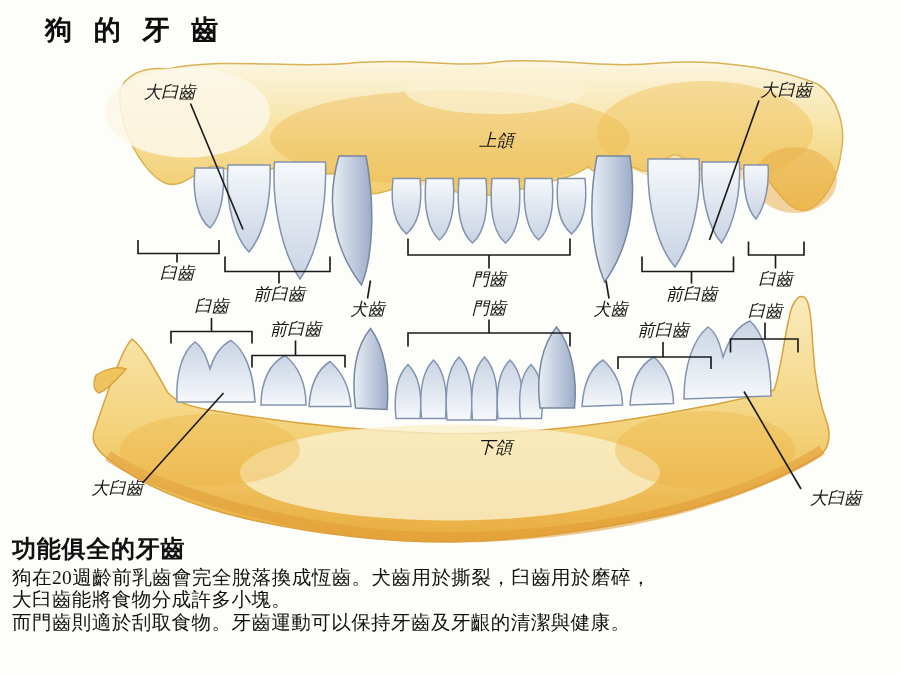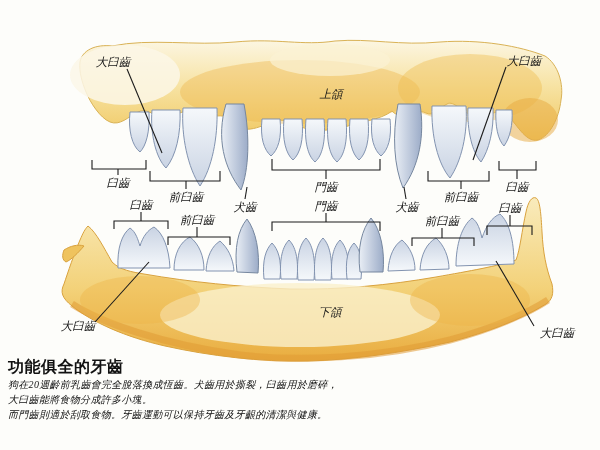--- a/index.html
+++ b/index.html
@@ -14,27 +14,28 @@
     position:absolute;left:30px;top:8px;margin:0;
     font-size:18px;font-weight:bold;letter-spacing:5px;color:#0d0d0d;
   }
   svg.illus{position:absolute;left:0;top:0;}
   .lbl{
     position:absolute;font-size:11.5px;line-height:12px;white-space:nowrap;
     transform:translateX(-50%);color:#151515;font-style:italic;
   }
   .caption{position:absolute;left:8px;top:359px;width:560px;}
   .caption h2{margin:0 0 3px 0;font-size:16px;line-height:15px;font-weight:bold;letter-spacing:.5px;}
-  .caption p{margin:0;font-size:10px;line-height:15px;letter-spacing:.3px;font-style:italic;}
+  .caption p{margin:0;font-size:13px;line-height:15px;letter-spacing:.3px;}
 </style>
 </head>
 <body>
 
 <div class="stage">
 
+  <h1 class="page-title">狗 的 牙 齒</h1>
 
   <svg class="illus" width="600" height="450" viewBox="0 0 600 450">
     <defs>
       <linearGradient id="boneG" x1="0" y1="0" x2="0" y2="1">
         <stop offset="0" stop-color="#FCF6E2"></stop>
         <stop offset="0.45" stop-color="#F7E3A4"></stop>
         <stop offset="1" stop-color="#F0C75F"></stop>
       </linearGradient>
       <linearGradient id="mandG" x1="0" y1="0" x2="0" y2="1">
         <stop offset="0" stop-color="#F9EBBC"></stop>
@@ -156,21 +157,21 @@
   <div class="lbl" style="left:245px;top:201px">犬齒</div>
   <div class="lbl" style="left:326px;top:181px">門齒</div>
   <div class="lbl" style="left:326px;top:200px">門齒</div>
   <div class="lbl" style="left:407px;top:201px">犬齒</div>
 
   <div class="lbl" style="left:461px;top:191px">前臼齒</div>
   <div class="lbl" style="left:517px;top:181px">臼齒</div>
   <div class="lbl" style="left:442px;top:215px">前臼齒</div>
   <div class="lbl" style="left:510px;top:202px">臼齒</div>
 
-  <div class="lbl" style="left:330px;top:306px">下頜</div>
+  <div class="lbl" style="left:330px;top:293px">下頜</div>
   <div class="lbl" style="left:78px;top:320px">大臼齒</div>
   <div class="lbl" style="left:557px;top:327px">大臼齒</div>
 
   <div class="caption">
     <h2>功能俱全的牙齒</h2>
     <p>狗在20週齡前乳齒會完全脫落換成恆齒。犬齒用於撕裂，臼齒用於磨碎，</p>
     <p>大臼齒能將食物分成許多小塊。</p>
     <p>而門齒則適於刮取食物。牙齒運動可以保持牙齒及牙齦的清潔與健康。</p>
   </div>
 

